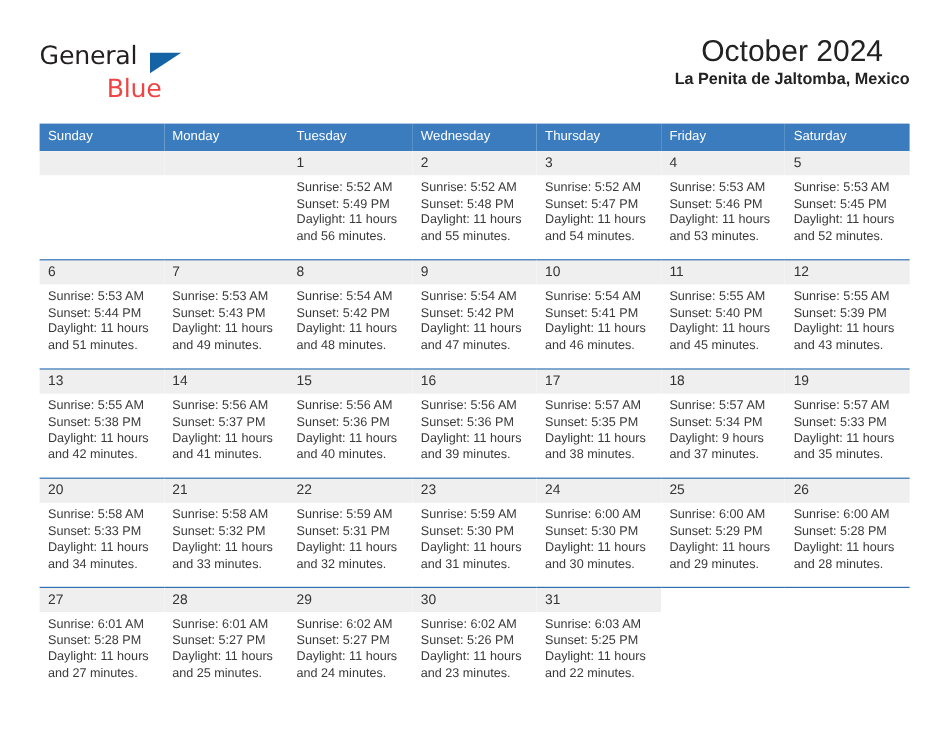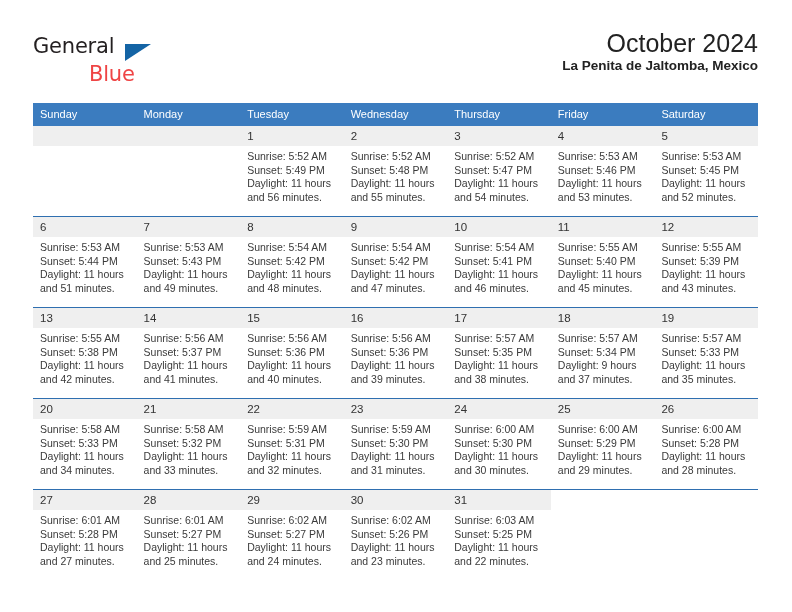--- a/index.html
+++ b/index.html
@@ -65,21 +65,21 @@
     width: 0;
     height: 0;
     border-left: 26px solid #1464a5;
     border-bottom: 17px solid transparent;
   }
 
   .title-block {
     position: absolute;
     right: 34px;
     top: 28px;
-    text-align: right;
+    text-align: center;
   }
   .title-main {
     font-size: 25px;
     color: #222222;
     font-weight: 400;
     line-height: 30px;
     white-space: nowrap;
   }
   .title-sub {
     margin-top: 0;

